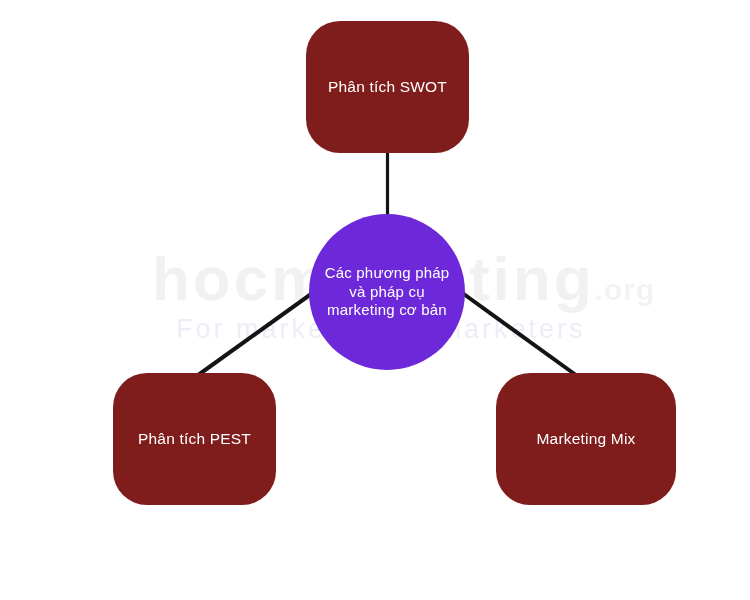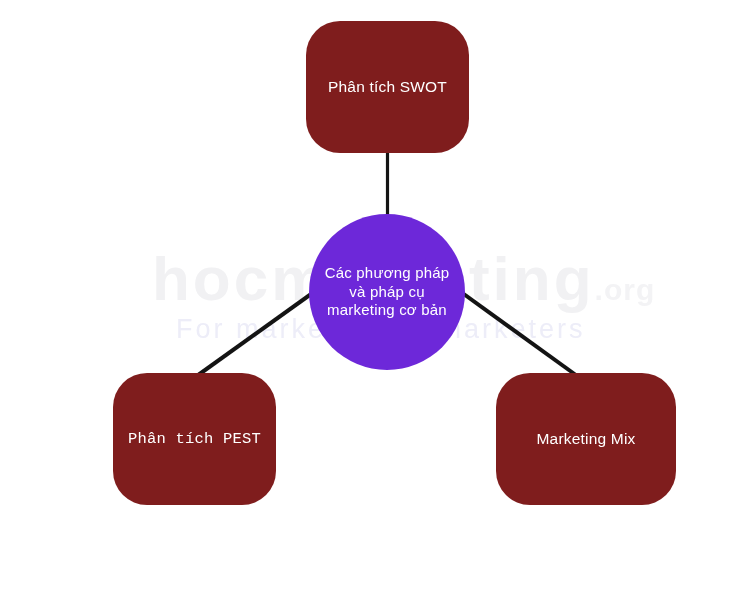--- a/index.html
+++ b/index.html
@@ -61,21 +61,21 @@
     background: #7f1d1d;
     color: #ffffff;
     display: flex;
     align-items: center;
     justify-content: center;
     text-align: center;
     font-size: 15.5px;
     letter-spacing: 0.2px;
   }
   .node-swot { left: 306px; top: 21px; }
-  .node-pest { left: 113px; top: 373px; font-family: Liberation Mono, monospace; }
+  .node-pest { left: 113px; top: 373px; }
   .node-mix  { left: 496px; top: 373px; width: 180px; }
 
   .node-circle {
     position: absolute;
     z-index: 2;
     left: 309px;
     top: 214px;
     width: 156px;
     height: 156px;
     border-radius: 50%;

